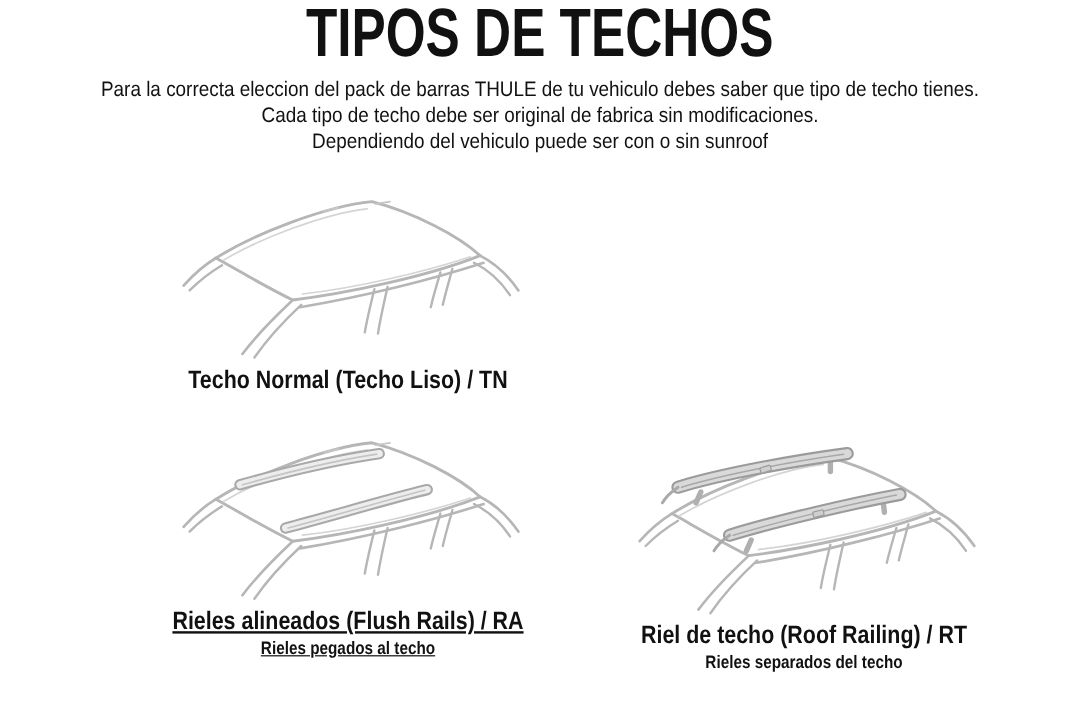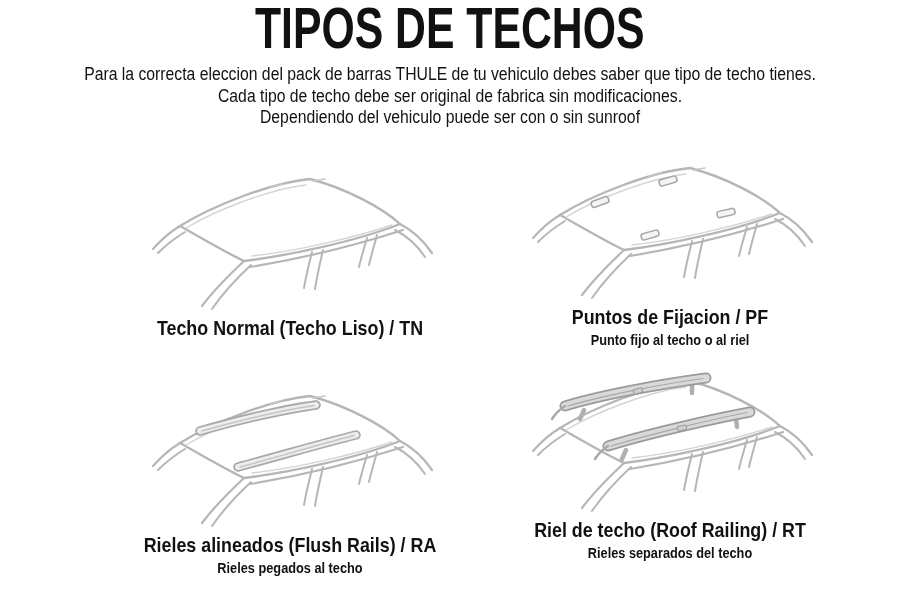--- a/index.html
+++ b/index.html
@@ -33,23 +33,23 @@
     line-height: 21.5px;
   }
   .intro-line {
     transform: scaleX(0.90);
     transform-origin: 50% 50%;
     white-space: nowrap;
   }
 
   .grid { position: absolute; top: 150px; left: 0; width: 900px; height: 450px; }
   .cell { position: absolute; width: 400px; margin: 0; padding: 0; text-align: center; }
-  #cell-tn { left: 90px;  top: 16px; }
+  #cell-tn { left: 90px;  top: 5px; }
   #cell-pf { left: 470px; top: 5px; }
-  #cell-ra { left: 90px;  top: 233px; }
+  #cell-ra { left: 90px;  top: 206px; text-decoration: underline; }
   #cell-rt { left: 470px; top: 218px; }
 
   .art { display: block; width: 340px; height: 150px; margin: 0 auto; }
 
   figcaption { margin: 0; padding: 0; }
   .label {
     font-size: 21px;
     font-weight: 700;
     line-height: 1.12;
     white-space: nowrap;
@@ -153,30 +153,20 @@
     <figure class="cell" id="cell-tn">
       <svg class="art" viewBox="0 0 340 150">
         <use href="#roof-base"></use>
       </svg>
       <figcaption>
         <div class="label">Techo Normal (Techo Liso) / TN</div>
 
       </figcaption>
     </figure>
 
-    <figure class="cell" id="cell-pf">
-      <svg class="art" viewBox="0 0 340 150">
-        <use href="#roof-base"></use>
-        <use href="#ov-pf"></use>
-      </svg>
-      <figcaption>
-        <div class="label">Puntos de Fijacion / PF</div>
-        <div class="sublabel">Punto fijo al techo o al riel</div>
-      </figcaption>
-    </figure>
 
     <figure class="cell" id="cell-ra">
       <svg class="art" viewBox="0 0 340 150">
         <use href="#roof-base"></use>
         <use href="#ov-ra"></use>
       </svg>
       <figcaption>
         <div class="label">Rieles alineados (Flush Rails) / RA</div>
         <div class="sublabel">Rieles pegados al techo</div>
       </figcaption>

